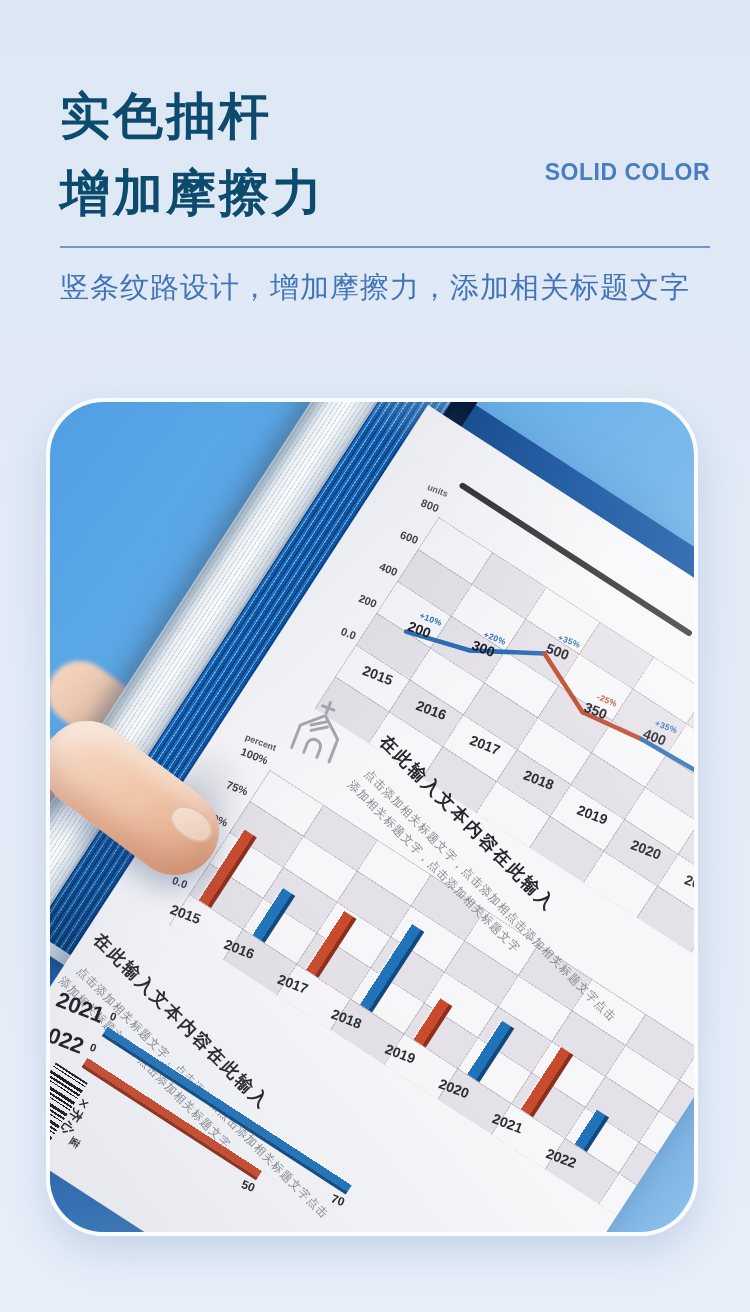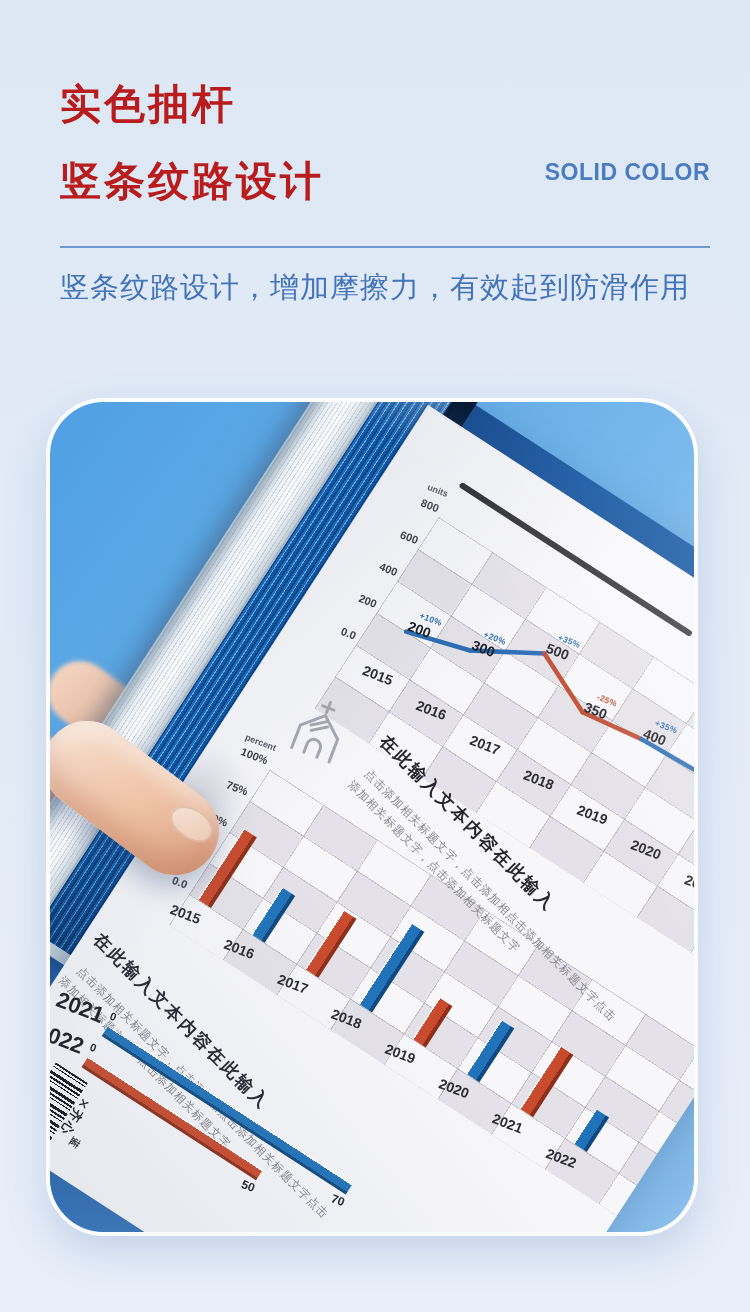--- a/index.html
+++ b/index.html
@@ -3,22 +3,22 @@
 <meta charset="utf-8">
 <style>
   html,body{margin:0;padding:0;}
   body{
     width:750px;height:1312px;position:relative;overflow:hidden;
     background:linear-gradient(180deg,#dde8f5 0%,#e2eaf6 40%,#e7eef9 100%);
     font-family:"Liberation Sans","DejaVu Sans",sans-serif;
   }
   .abs{position:absolute;}
   
-  .title{left:60px;top:66px;font-size:41px;line-height:77px;font-weight:700;
-    color:#b91c1c;letter-spacing:3px;white-space:nowrap;}
+  .title{left:60px;top:78px;font-size:50px;line-height:77px;font-weight:700;
+    color:#0c4a6e;letter-spacing:3px;white-space:nowrap;}
   .en{right:40px;top:156px;text-align:right;font-size:23px;line-height:33px;
     font-weight:700;color:#4a7cc2;letter-spacing:.5px;margin-left:40px;}
   .rule{left:60px;top:246px;width:650px;height:0;border-top:2px solid #5c88c4;opacity:.85;}
   .desc{left:60px;top:268px;font-size:29px;color:#4374ba;letter-spacing:1px;white-space:nowrap;}
   
   .card{left:46px;top:398px;width:652px;height:838px;border:4px solid #fbfcfe;
     border-radius:58px;overflow:hidden;box-sizing:border-box;
     background:linear-gradient(128deg,#4f9fe3 0%,#60abe7 25%,#7ab9ec 52%,#a9d4f3 78%,#e2f1fb 100%);
     box-shadow:0 16px 38px rgba(110,145,190,.28);}
   
@@ -102,27 +102,27 @@
   .thumb-nail{position:absolute;right:12px;top:13px;width:46px;height:30px;
     border-radius:50% 50% 46% 46%;transform:rotate(-4deg);
     background:linear-gradient(130deg,#f6e3d6,#ecc9b4);
     box-shadow:inset 0 0 0 2px rgba(205,160,135,.45);}
 </style>
 </head>
 <body>
 
 <div class="abs title">
   <div>实色抽杆</div>
-  <div>竖条纹路设计</div>
+  <div>增加摩擦力</div>
 </div>
 <div class="abs en">
   <div>SOLID COLOR</div>
 </div>
 <div class="abs rule"></div>
-<div class="abs desc">竖条纹路设计，增加摩擦力，有效起到防滑作用</div>
+<div class="abs desc">竖条纹路设计，增加摩擦力，添加相关标题文字</div>
 
 <div class="abs card">
 
   <div class="abs finger-upper"></div>
   <div class="abs finger-lower"></div>
   <div class="abs palm"></div>
 
   <div class="abs rot">
     <div class="folder-back"></div>
     <div class="pages"></div>

